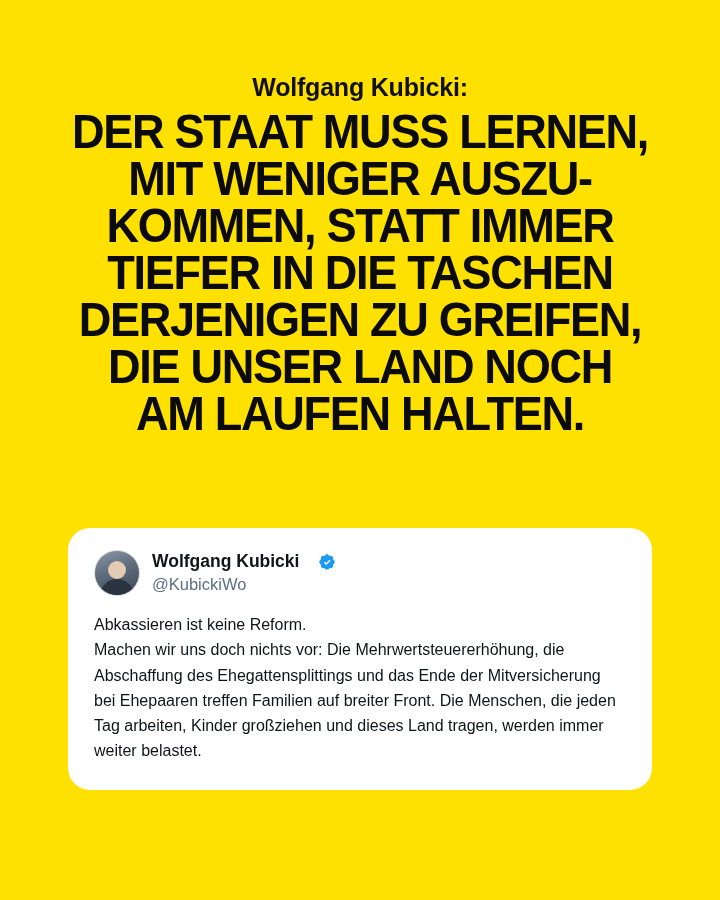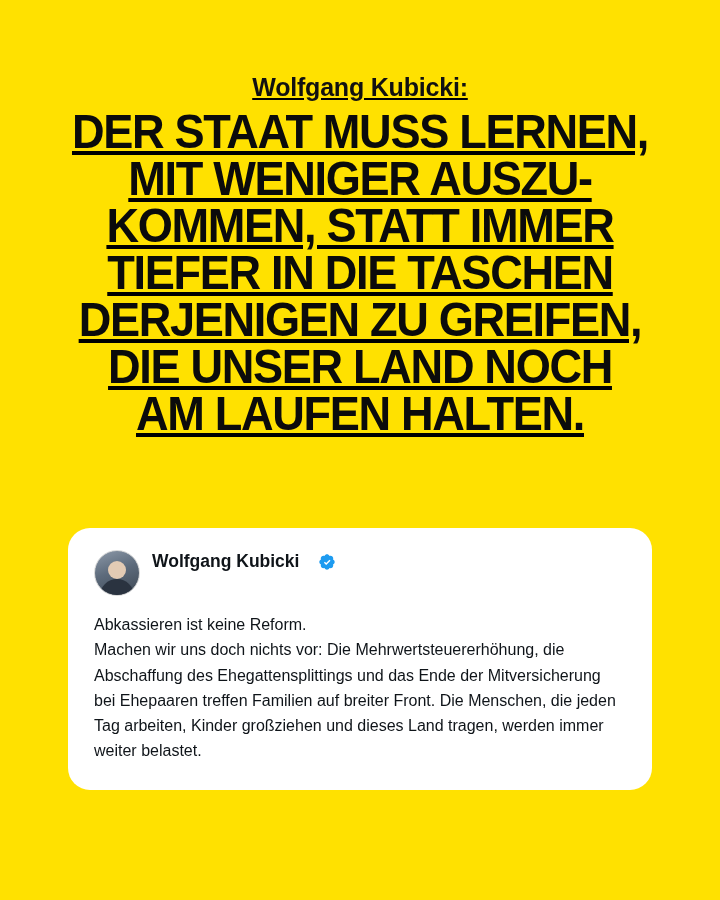--- a/index.html
+++ b/index.html
@@ -12,21 +12,20 @@
     background: #FFE100;
     font-family: "Liberation Sans", sans-serif;
     overflow: hidden;
   }
   .poster {
     position: relative;
     width: 720px;
     height: 900px;
     background: #FFE100;
     box-sizing: border-box;
-    text-decoration: underline;
   }
   .headline-block {
     padding: 72px 24px 0 24px;
     text-align: center;
   }
   .kicker {
     font-family: "Liberation Sans", sans-serif;
     font-weight: bold;
     font-size: 25px;
     letter-spacing: -0.2px;
@@ -162,20 +161,21 @@
       <div class="names">
         <div class="name-row">
           <span class="display-name">Wolfgang Kubicki</span>
           <span class="verified-badge">
             <svg viewBox="0 0 24 24" width="18" height="18" aria-hidden="true">
               <path fill="#1d9bf0" d="M22.25 12c0-1.43-.88-2.67-2.19-3.34.46-1.39.2-2.9-.81-3.91s-2.52-1.27-3.91-.81C14.67 2.63 13.43 1.75 12 1.75s-2.67.88-3.34 2.19c-1.39-.46-2.9-.2-3.91.81s-1.27 2.52-.81 3.91C2.63 9.33 1.75 10.57 1.75 12s.88 2.67 2.19 3.34c-.46 1.39-.2 2.9.81 3.91s2.52 1.27 3.91.81c.67 1.31 1.91 2.19 3.34 2.19s2.67-.88 3.34-2.19c1.39.46 2.9.2 3.91-.81s1.27-2.52.81-3.91c1.31-.67 2.19-1.91 2.19-3.34z"></path>
               <path fill="#ffffff" d="M10.93 16.16l-3.1-3.1 1.42-1.42 1.68 1.69 4.32-4.33 1.42 1.42-5.74 5.74z"></path>
             </svg>
           </span>
         </div>
+        <div class="handle">@KubickiWo</div>
       </div>
     </div>
     <div class="tweet-body">
       <p style="white-space: pre-wrap;">Abkassieren ist keine Reform.
 Machen wir uns doch nichts vor: Die Mehrwertsteuererhöhung, die Abschaffung des Ehegattensplittings und das Ende der Mitversicherung bei Ehepaaren treffen Familien auf breiter Front. Die Menschen, die jeden Tag arbeiten, Kinder großziehen und dieses Land tragen, werden immer weiter belastet.</p>
     </div>
   </div>
 
 </div>
 

